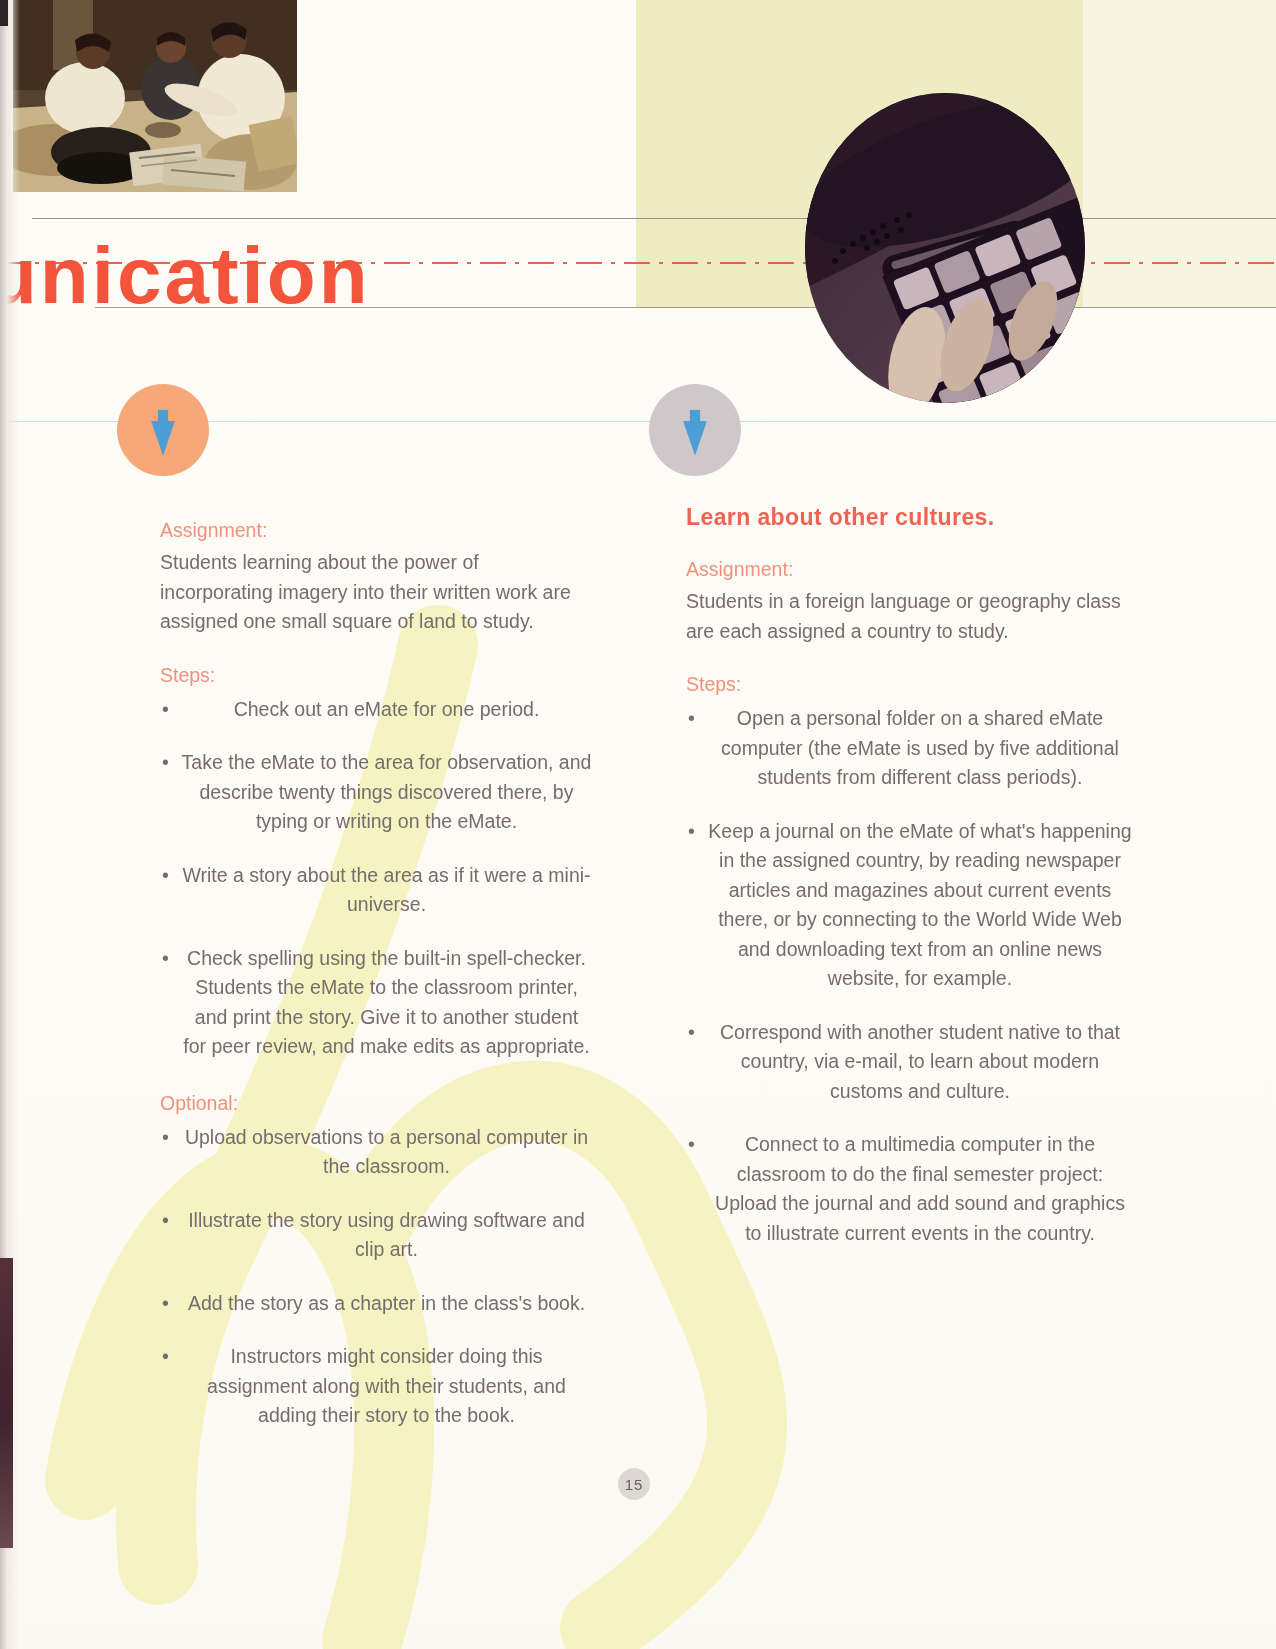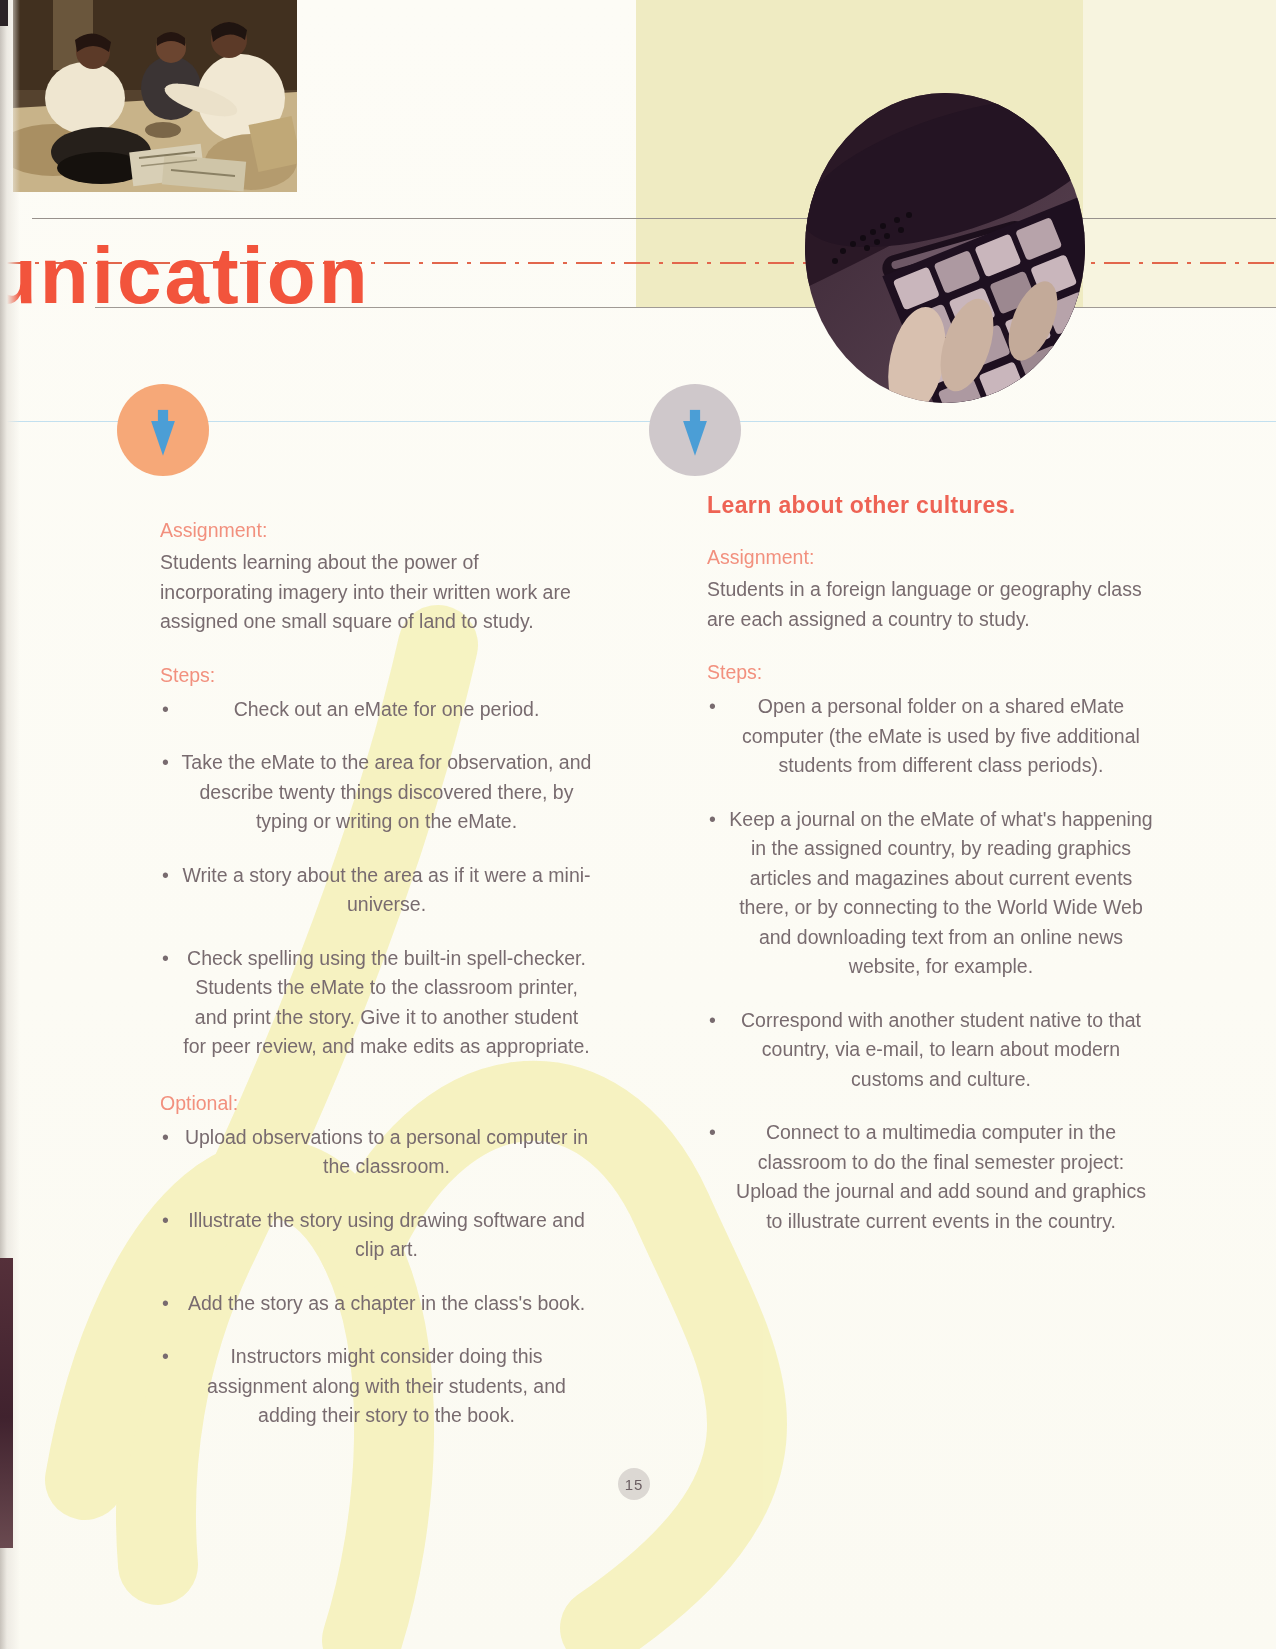--- a/index.html
+++ b/index.html
@@ -37,21 +37,21 @@
   .badge svg{width:34px;height:56px;margin-top:4px;}
   
   .binding{position:absolute;left:0;top:0;width:20px;height:1649px;z-index:5;
     background:linear-gradient(90deg,#C7C2BB 0%,#EDEAE3 35%,rgba(253,252,246,0) 100%);}
   .binding-dark{position:absolute;left:0;top:1258px;width:13px;height:290px;z-index:6;
     background:linear-gradient(180deg,#55303A 0%,#40222E 55%,#6A4A50 100%);}
   .binding-mark{position:absolute;left:0;top:0;width:8px;height:26px;background:#2B2326;z-index:6;}
   
   .col{position:absolute;top:492px;z-index:4;}
   .col-left{left:160px;width:432px;}
-  .col-right{left:707px;width:447px;}
+  .col-right{left:686px;width:447px;margin-top:12px;}
   .col h2{margin:0;font-size:23px;font-weight:700;letter-spacing:.4px;color:#EE6354;}
   .label{margin-top:27px;font-size:19.5px;color:#F2907E;}
   .assign{margin:6px 0 0 0;font-size:19.5px;line-height:29.5px;color:#786B6F;}
   ul.blist{list-style:none;margin:8px 0 0 0;padding:0;font-size:19.5px;line-height:29.5px;color:#786B6F;text-align:center;}
   ul.blist li{position:relative;padding-left:21px;margin-top:24px;}
   ul.blist li:first-child{margin-top:6px;}
   ul.blist li::before{content:"•";position:absolute;left:2px;top:0;color:#786B6F;}
   
   .pagenum{
     position:absolute;left:618px;top:1468px;width:32px;height:32px;border-radius:50%;
@@ -212,21 +212,21 @@
     </ul>
   </div>
 
   <div class="col col-right">
     <h2>Learn about other cultures.</h2>
     <div class="label">Assignment:</div>
     <p class="assign">Students in a foreign language or geography class are each assigned a country to study.</p>
     <div class="label">Steps:</div>
     <ul class="blist">
       <li>Open a personal folder on a shared eMate computer (the eMate is used by five additional students from different class periods).</li>
-      <li>Keep a journal on the eMate of what's happening in the assigned country, by reading graphics articles and magazines about current events there, or by connecting to the World Wide Web and downloading text from an online news website, for example.</li>
+      <li>Keep a journal on the eMate of what's happening in the assigned country, by reading newspaper articles and magazines about current events there, or by connecting to the World Wide Web and downloading text from an online news website, for example.</li>
       <li>Correspond with another student native to that country, via e-mail, to learn about modern customs and culture.</li>
       <li>Connect to a multimedia computer in the classroom to do the final semester project: Upload the journal and add sound and graphics to illustrate current events in the country.</li>
     </ul>
   </div>
 
   <div class="pagenum">15</div>
 
   <div class="binding"></div>
   <div class="binding-dark"></div>
   <div class="binding-mark"></div>

